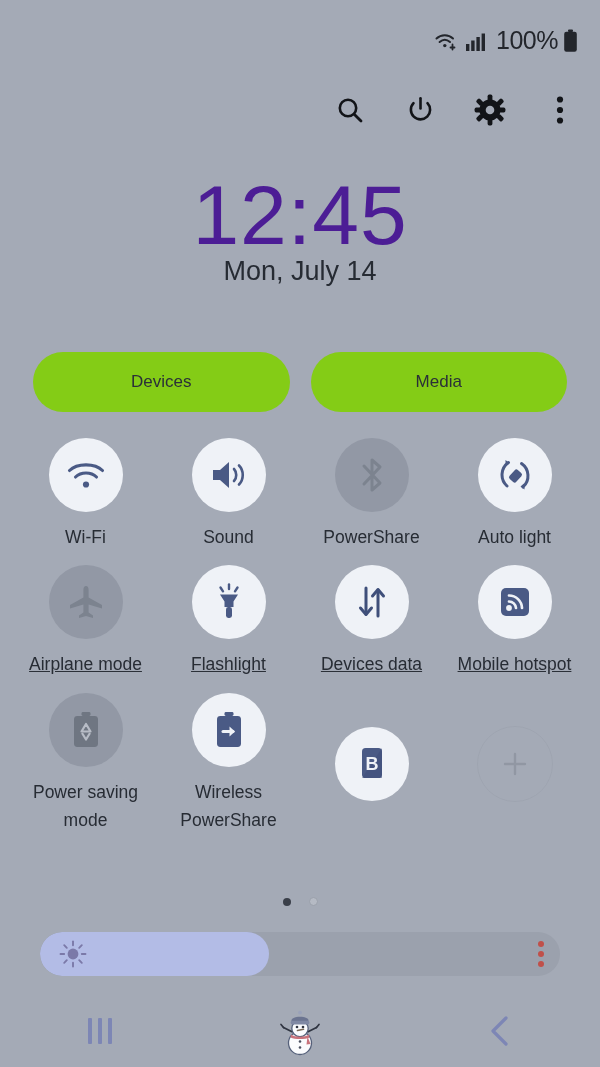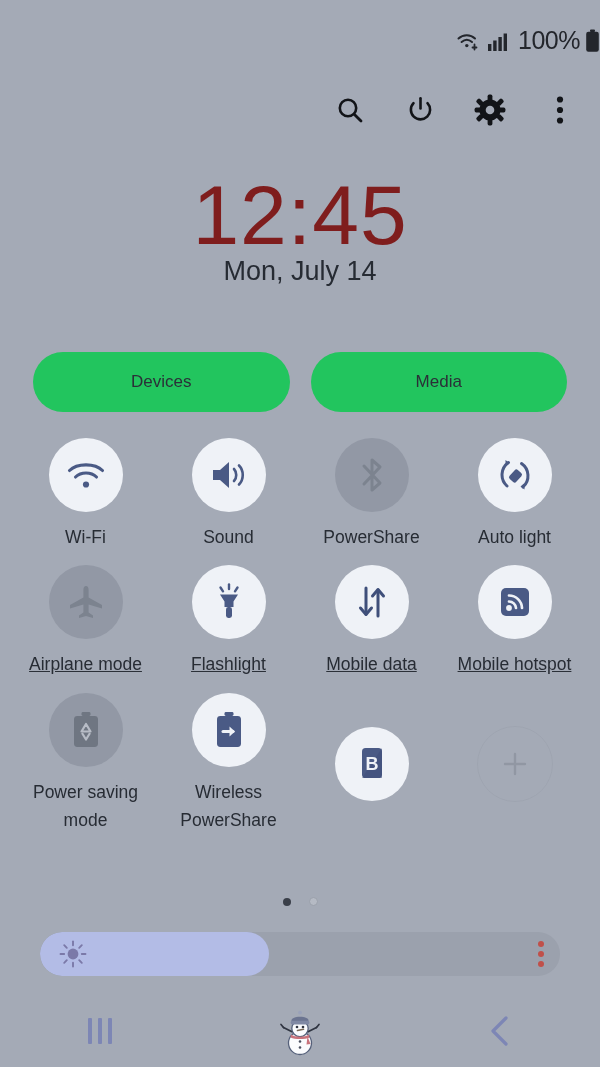--- a/index.html
+++ b/index.html
@@ -10,21 +10,21 @@
     color:#2b3038;
     overflow:hidden;
     position:relative;
   }
   .panel{position:relative;width:600px;height:1067px;}
 
   
   .statusbar{
     position:absolute;top:0;left:0;right:0;height:80px;
     display:flex;align-items:center;justify-content:flex-end;
-    box-sizing:border-box;
+    padding-right:22px;box-sizing:border-box;
   }
   .sb-group{display:flex;align-items:flex-end;gap:4px;}
   .sb-battpct{
     font-size:25px;letter-spacing:-0.5px;color:#23262c;
     line-height:1;margin:0 1px 0 5px;
   }
   .icon-svg{display:block;}
 
   
   .toolbar{
@@ -35,34 +35,34 @@
     width:44px;height:44px;display:flex;align-items:center;justify-content:center;
     cursor:pointer;
   }
 
   
   .clock-wrap{
     position:absolute;top:176px;left:0;right:0;text-align:center;
   }
   .clock-time{
     font-size:84px;font-weight:300;letter-spacing:1px;line-height:0.95;
-    color:#7f1d1d;
+    color:#4c1d95;
   }
   .clock-date{
     font-size:27px;font-weight:400;color:#262b33;
   }
 
   
   .pills{
     position:absolute;top:352px;left:33px;right:33px;
     display:flex;gap:21px;
   }
   .pill{
     flex:1;height:60px;border-radius:30px;
-    background:#22c55e;
+    background:#84cc16;
     display:flex;align-items:center;justify-content:center;
     font-size:17px;color:#2b3038;cursor:pointer;
   }
 
   
   .toggles{
     position:absolute;top:438px;left:14px;right:14px;
   }
   .trow{display:flex;}
   .tcell{
@@ -296,21 +296,21 @@
         <div class="tcircle on">
           <svg width="38" height="38" viewBox="0 0 38 38">
             <g stroke="#3f4f7a" stroke-width="3" fill="none" stroke-linecap="round" stroke-linejoin="round">
               <path d="M13 5 V31"></path>
               <path d="M7.5 25 L13 31.5 L18.5 25"></path>
               <path d="M25 33 V7"></path>
               <path d="M19.5 13 L25 6.5 L30.5 13"></path>
             </g>
           </svg>
         </div>
-        <div class="tlabel">Mobile data</div>
+        <div class="tlabel">Devices data</div>
       </div>
 
       <div class="tcell">
         <div class="tcircle on">
           <svg width="36" height="36" viewBox="0 0 36 36">
             <rect x="4" y="4" width="28" height="28" rx="5" fill="#4a5a85"></rect>
             <circle cx="12" cy="24" r="2.9" fill="#eff2f7"></circle>
             <path d="M12 17.5 A7 7 0 0 1 19 24" fill="none" stroke="#eff2f7" stroke-width="2.7" stroke-linecap="round"></path>
             <path d="M12 11.5 A13 13 0 0 1 25 24" fill="none" stroke="#eff2f7" stroke-width="2.7" stroke-linecap="round"></path>
           </svg>

